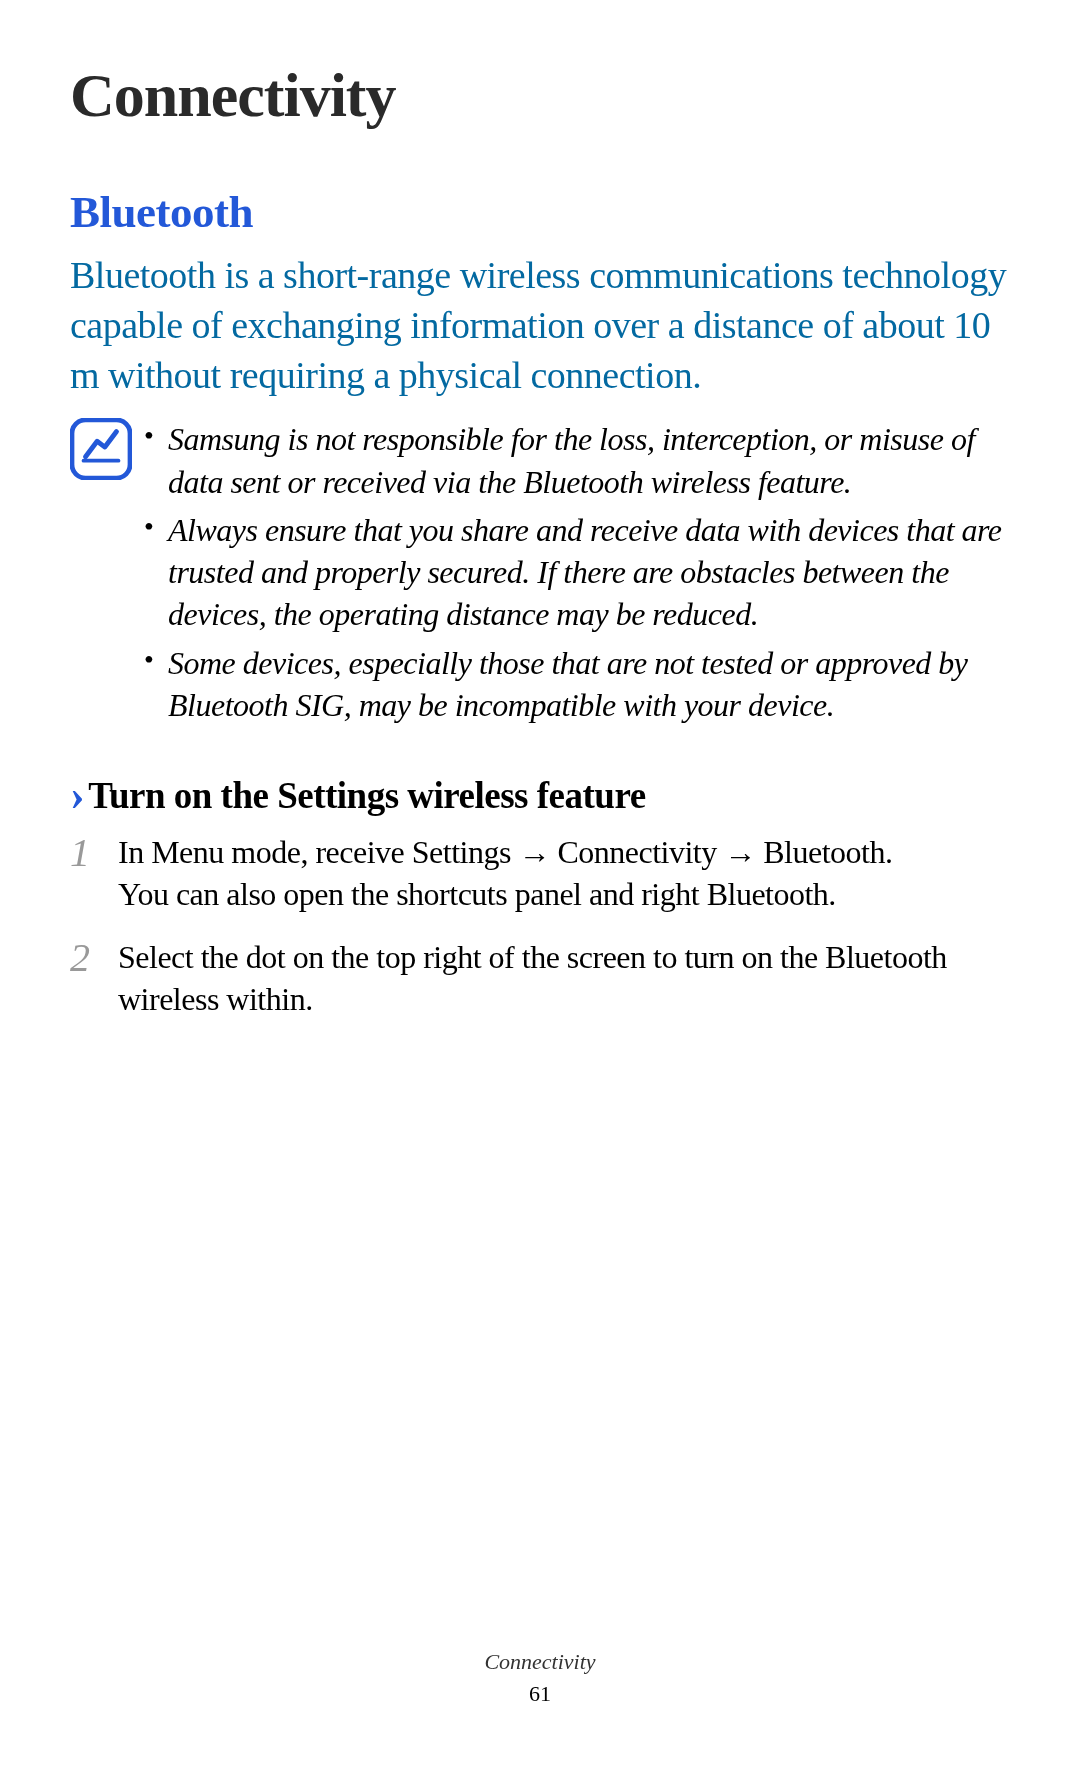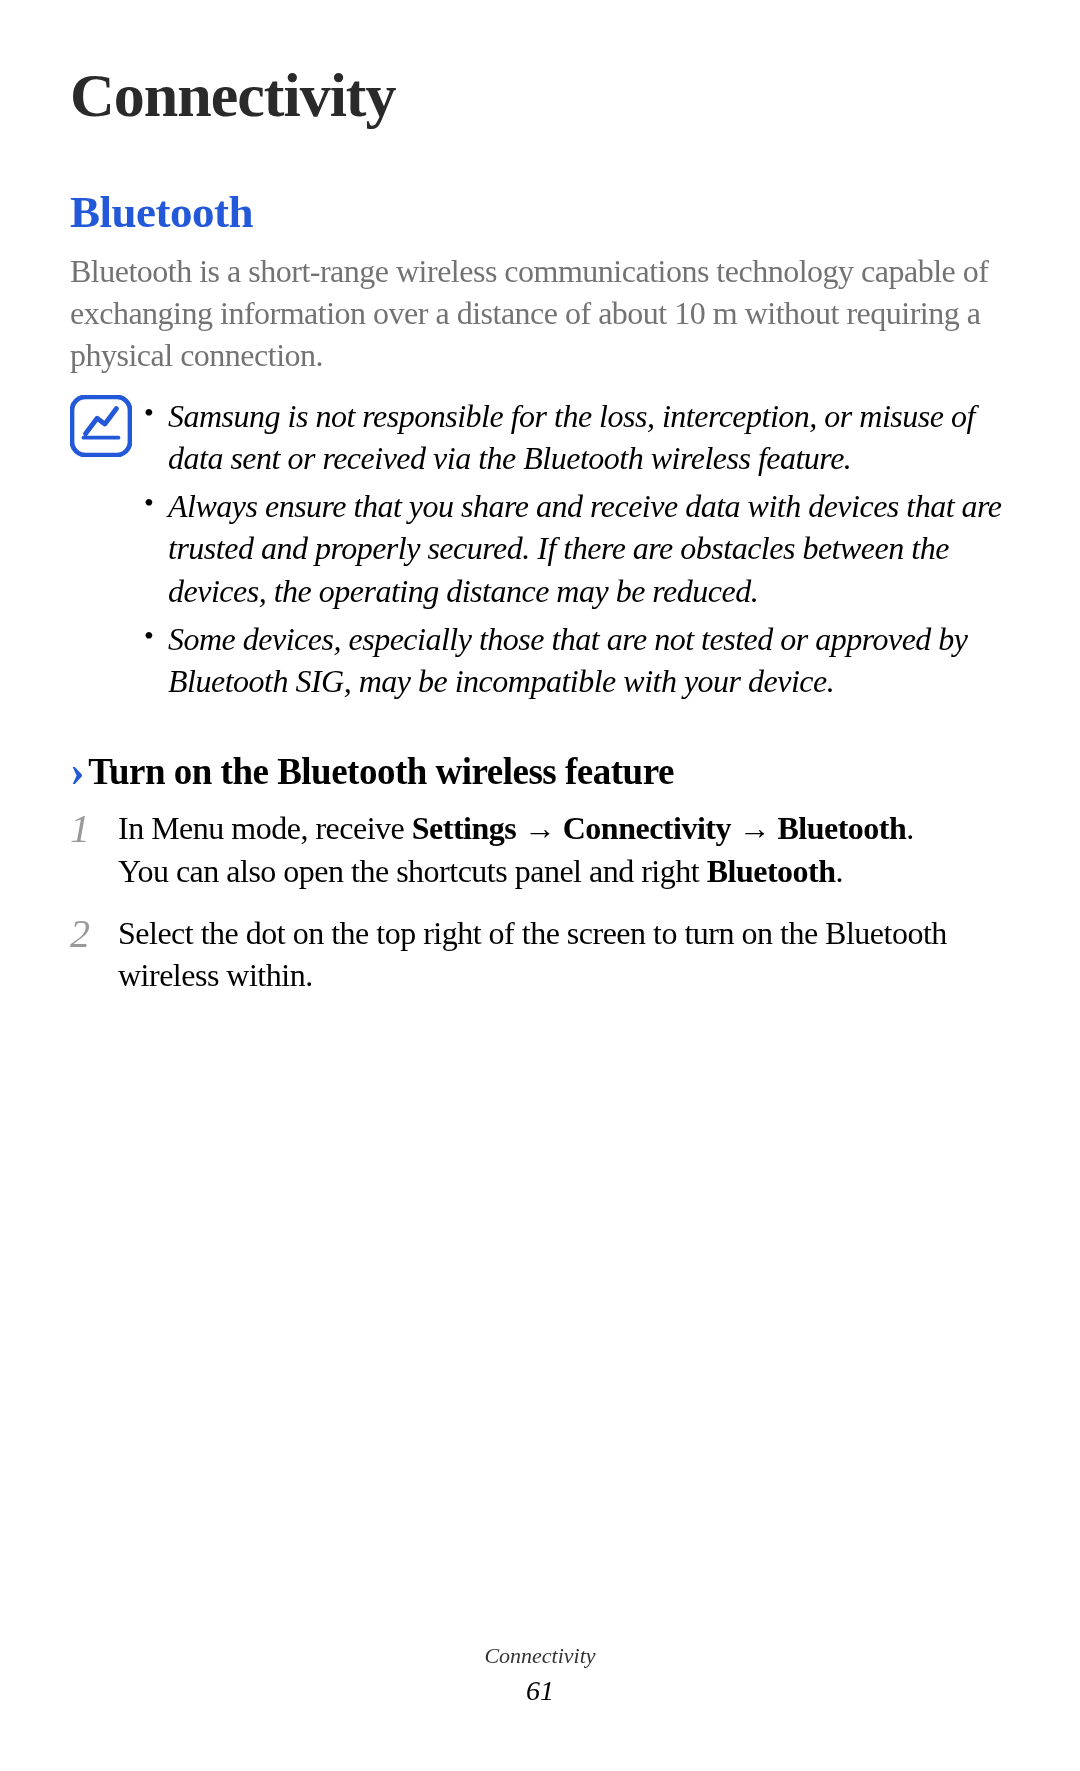--- a/index.html
+++ b/index.html
@@ -31,23 +31,23 @@
     
     .section-title {
       font-size: 45px;
       font-weight: bold;
       color: #2358d8;
       margin-bottom: 12px;
       letter-spacing: -0.5px;
     }
     
     .body-text {
-      font-size: 32px;
+      font-size: 38px;
       line-height: 1.32;
-      color: #737373;
+      color: #0369a1;
       margin-bottom: 4px;
       letter-spacing: -0.5px;
     }
     
     .note-block {
       display: flex;
       margin-top: 18px;
       margin-bottom: 30px;
     }
     
@@ -121,42 +121,41 @@
     }
     
     .step-content {
       flex: 1;
       font-size: 32px;
       line-height: 1.32;
       letter-spacing: -0.5px;
     }
     
     .bold {
-      font-weight: bold;
+      font-weight: normal;
       text-align: right;
     }
     
     .footer {
       position: absolute;
       bottom: 64px;
       left: 0;
       width: 100%;
       text-align: center;
     }
     
     .footer-section {
       font-style: italic;
       font-size: 22px;
       color: #333333;
       margin-bottom: 6px;
     }
     
     .footer-page {
-      font-style: italic;
-      font-size: 28px;
+      font-size: 22px;
       color: #000000;
     }
   </style>
 </head>
 <body>
 
 <div class="page-container">
   <h1 class="chapter-title">Connectivity</h1>
 
   <h2 class="section-title">Bluetooth</h2>
@@ -182,21 +181,21 @@
       </div>
       <div class="note-bullet">
         <span class="bullet-dot">•</span>
         <span class="bullet-text">Some devices, especially those that are not tested or approved by Bluetooth SIG, may be incompatible with your device.</span>
       </div>
     </div>
   </div>
 
   <h3 class="subsection-title">
     <span class="chevron">›</span>
-    <span>Turn on the Bluetooth wireless feature</span>
+    <span>Turn on the Settings wireless feature</span>
   </h3>
 
   <div class="step-item">
     <div class="step-number">1</div>
     <div class="step-content">
       <span>In Menu mode, receive </span><span class="bold">Settings</span><span class="bold"> → </span><span class="bold">Connectivity</span><span class="bold"> → </span><span class="bold">Bluetooth</span><span>.</span><br>
       <span>You can also open the shortcuts panel and right </span><span class="bold">Bluetooth</span><span>.</span>
     </div>
   </div>
 

